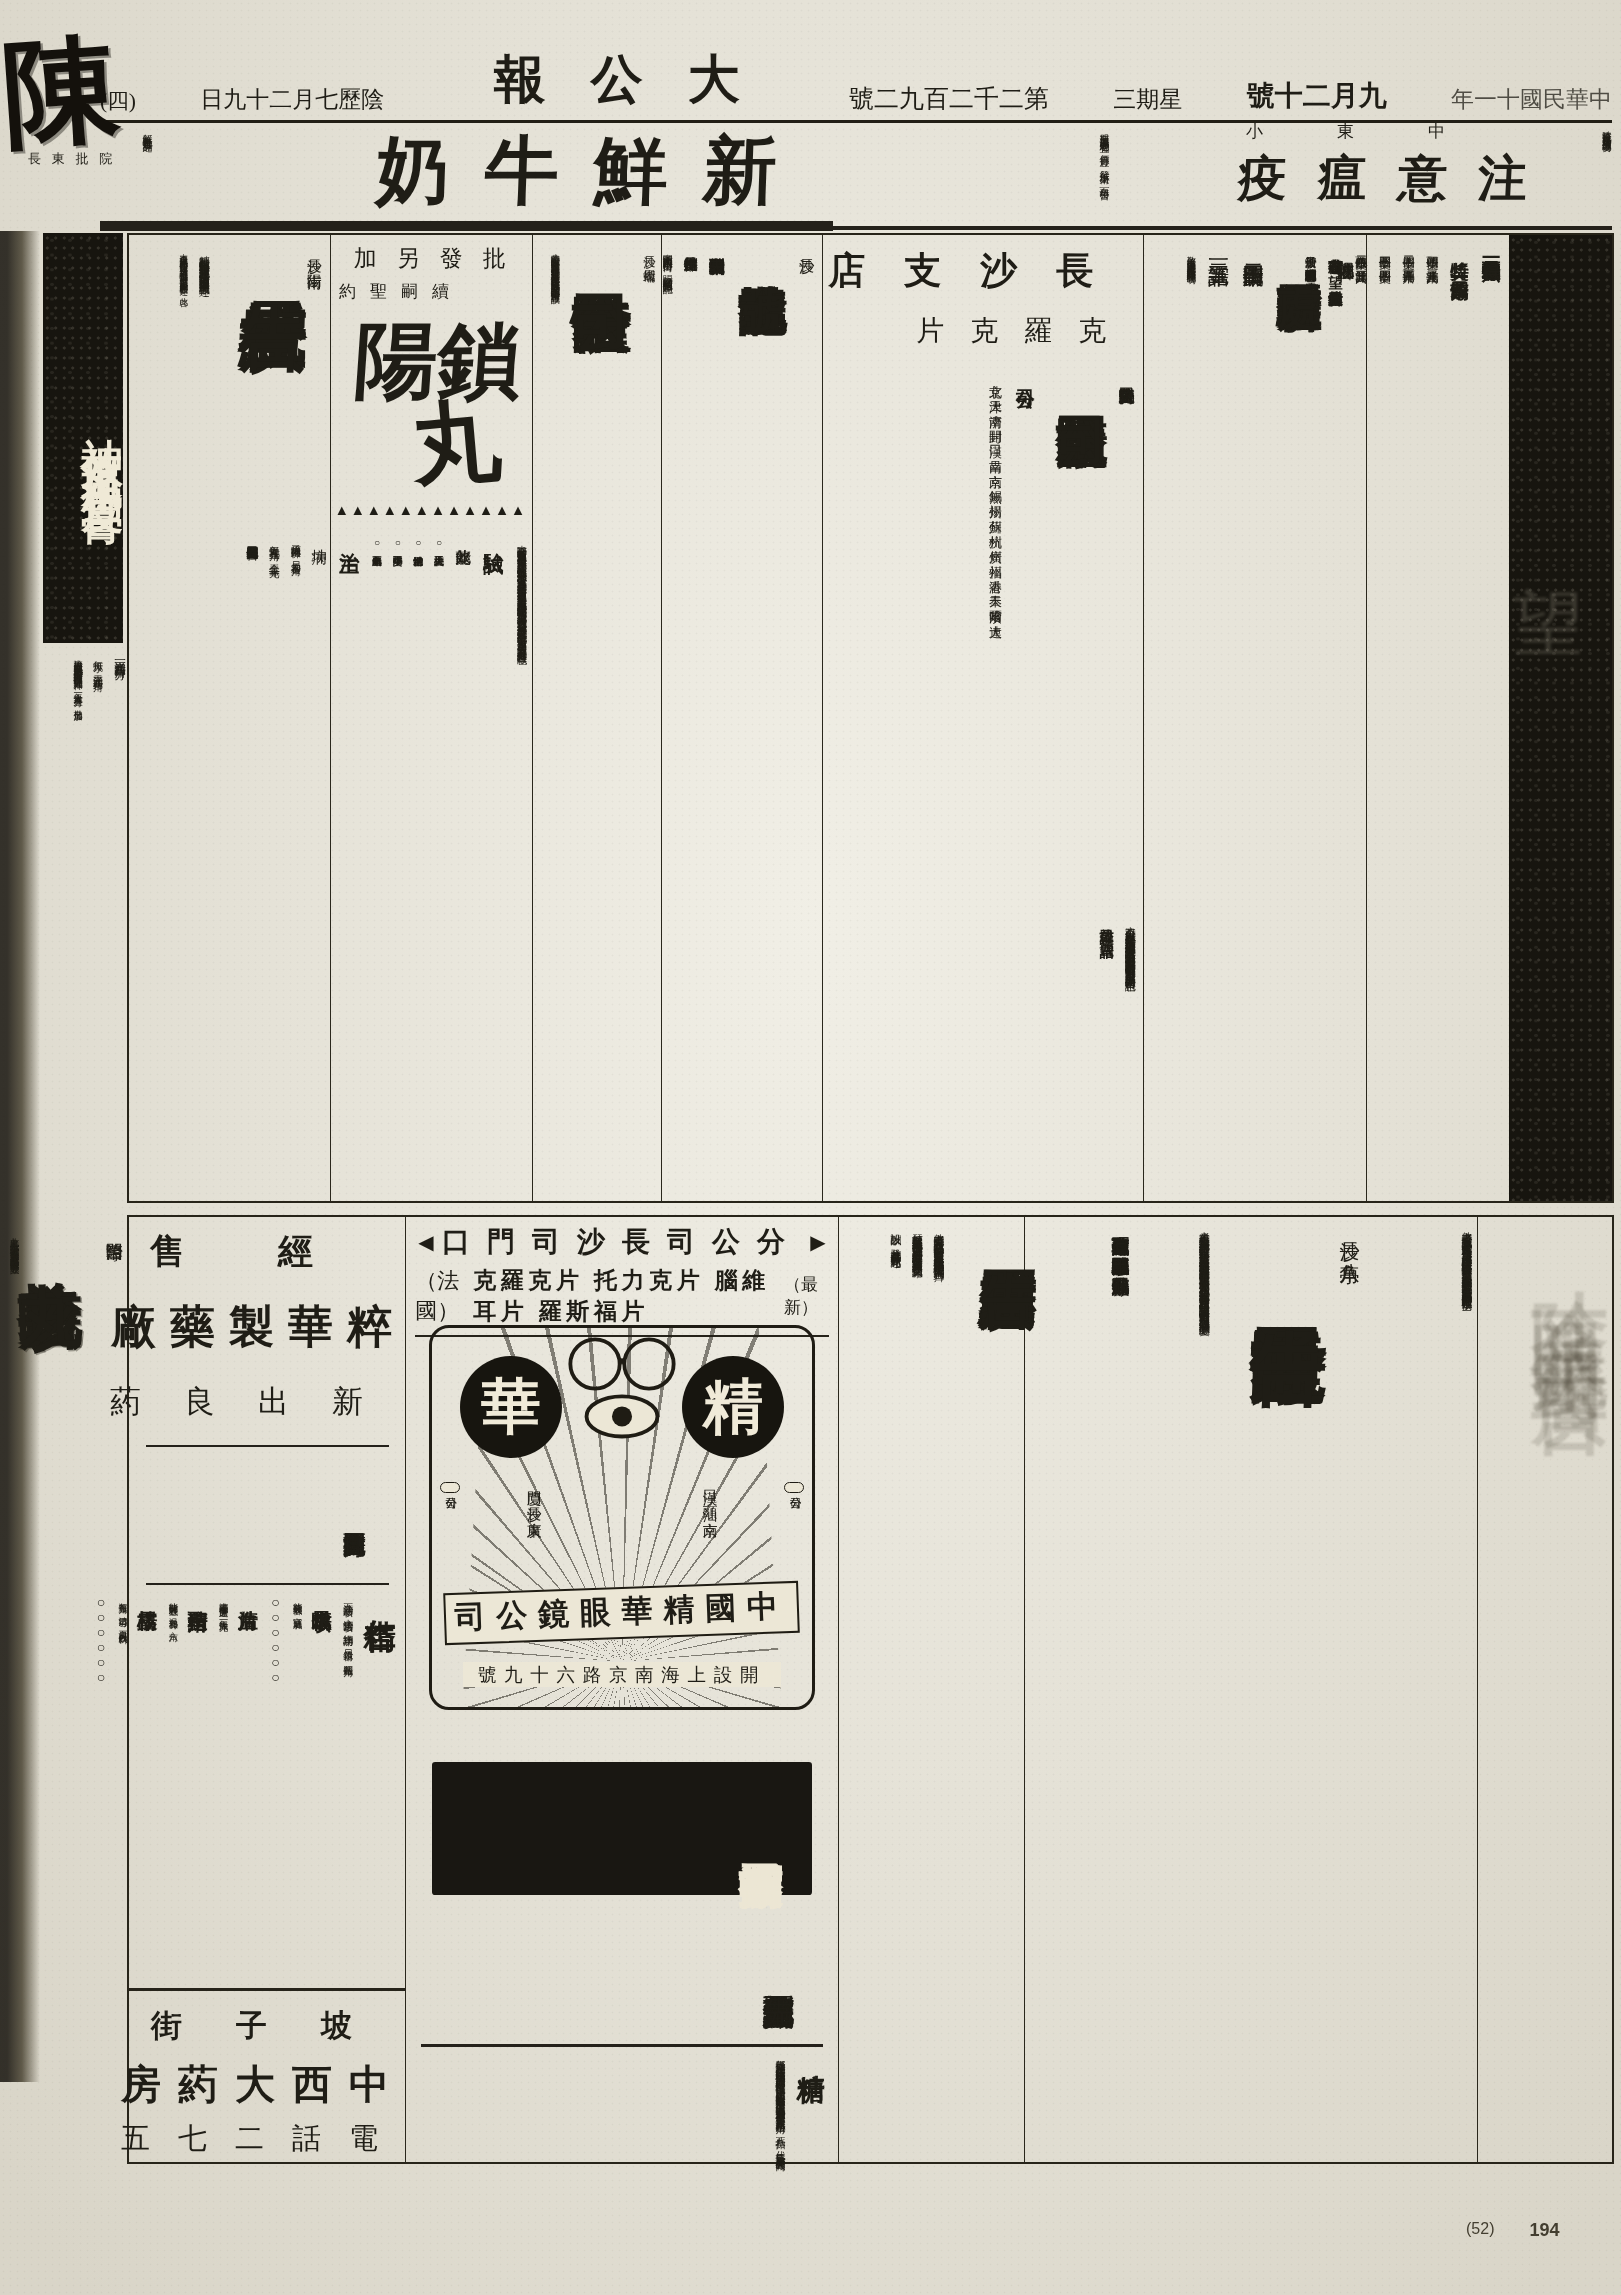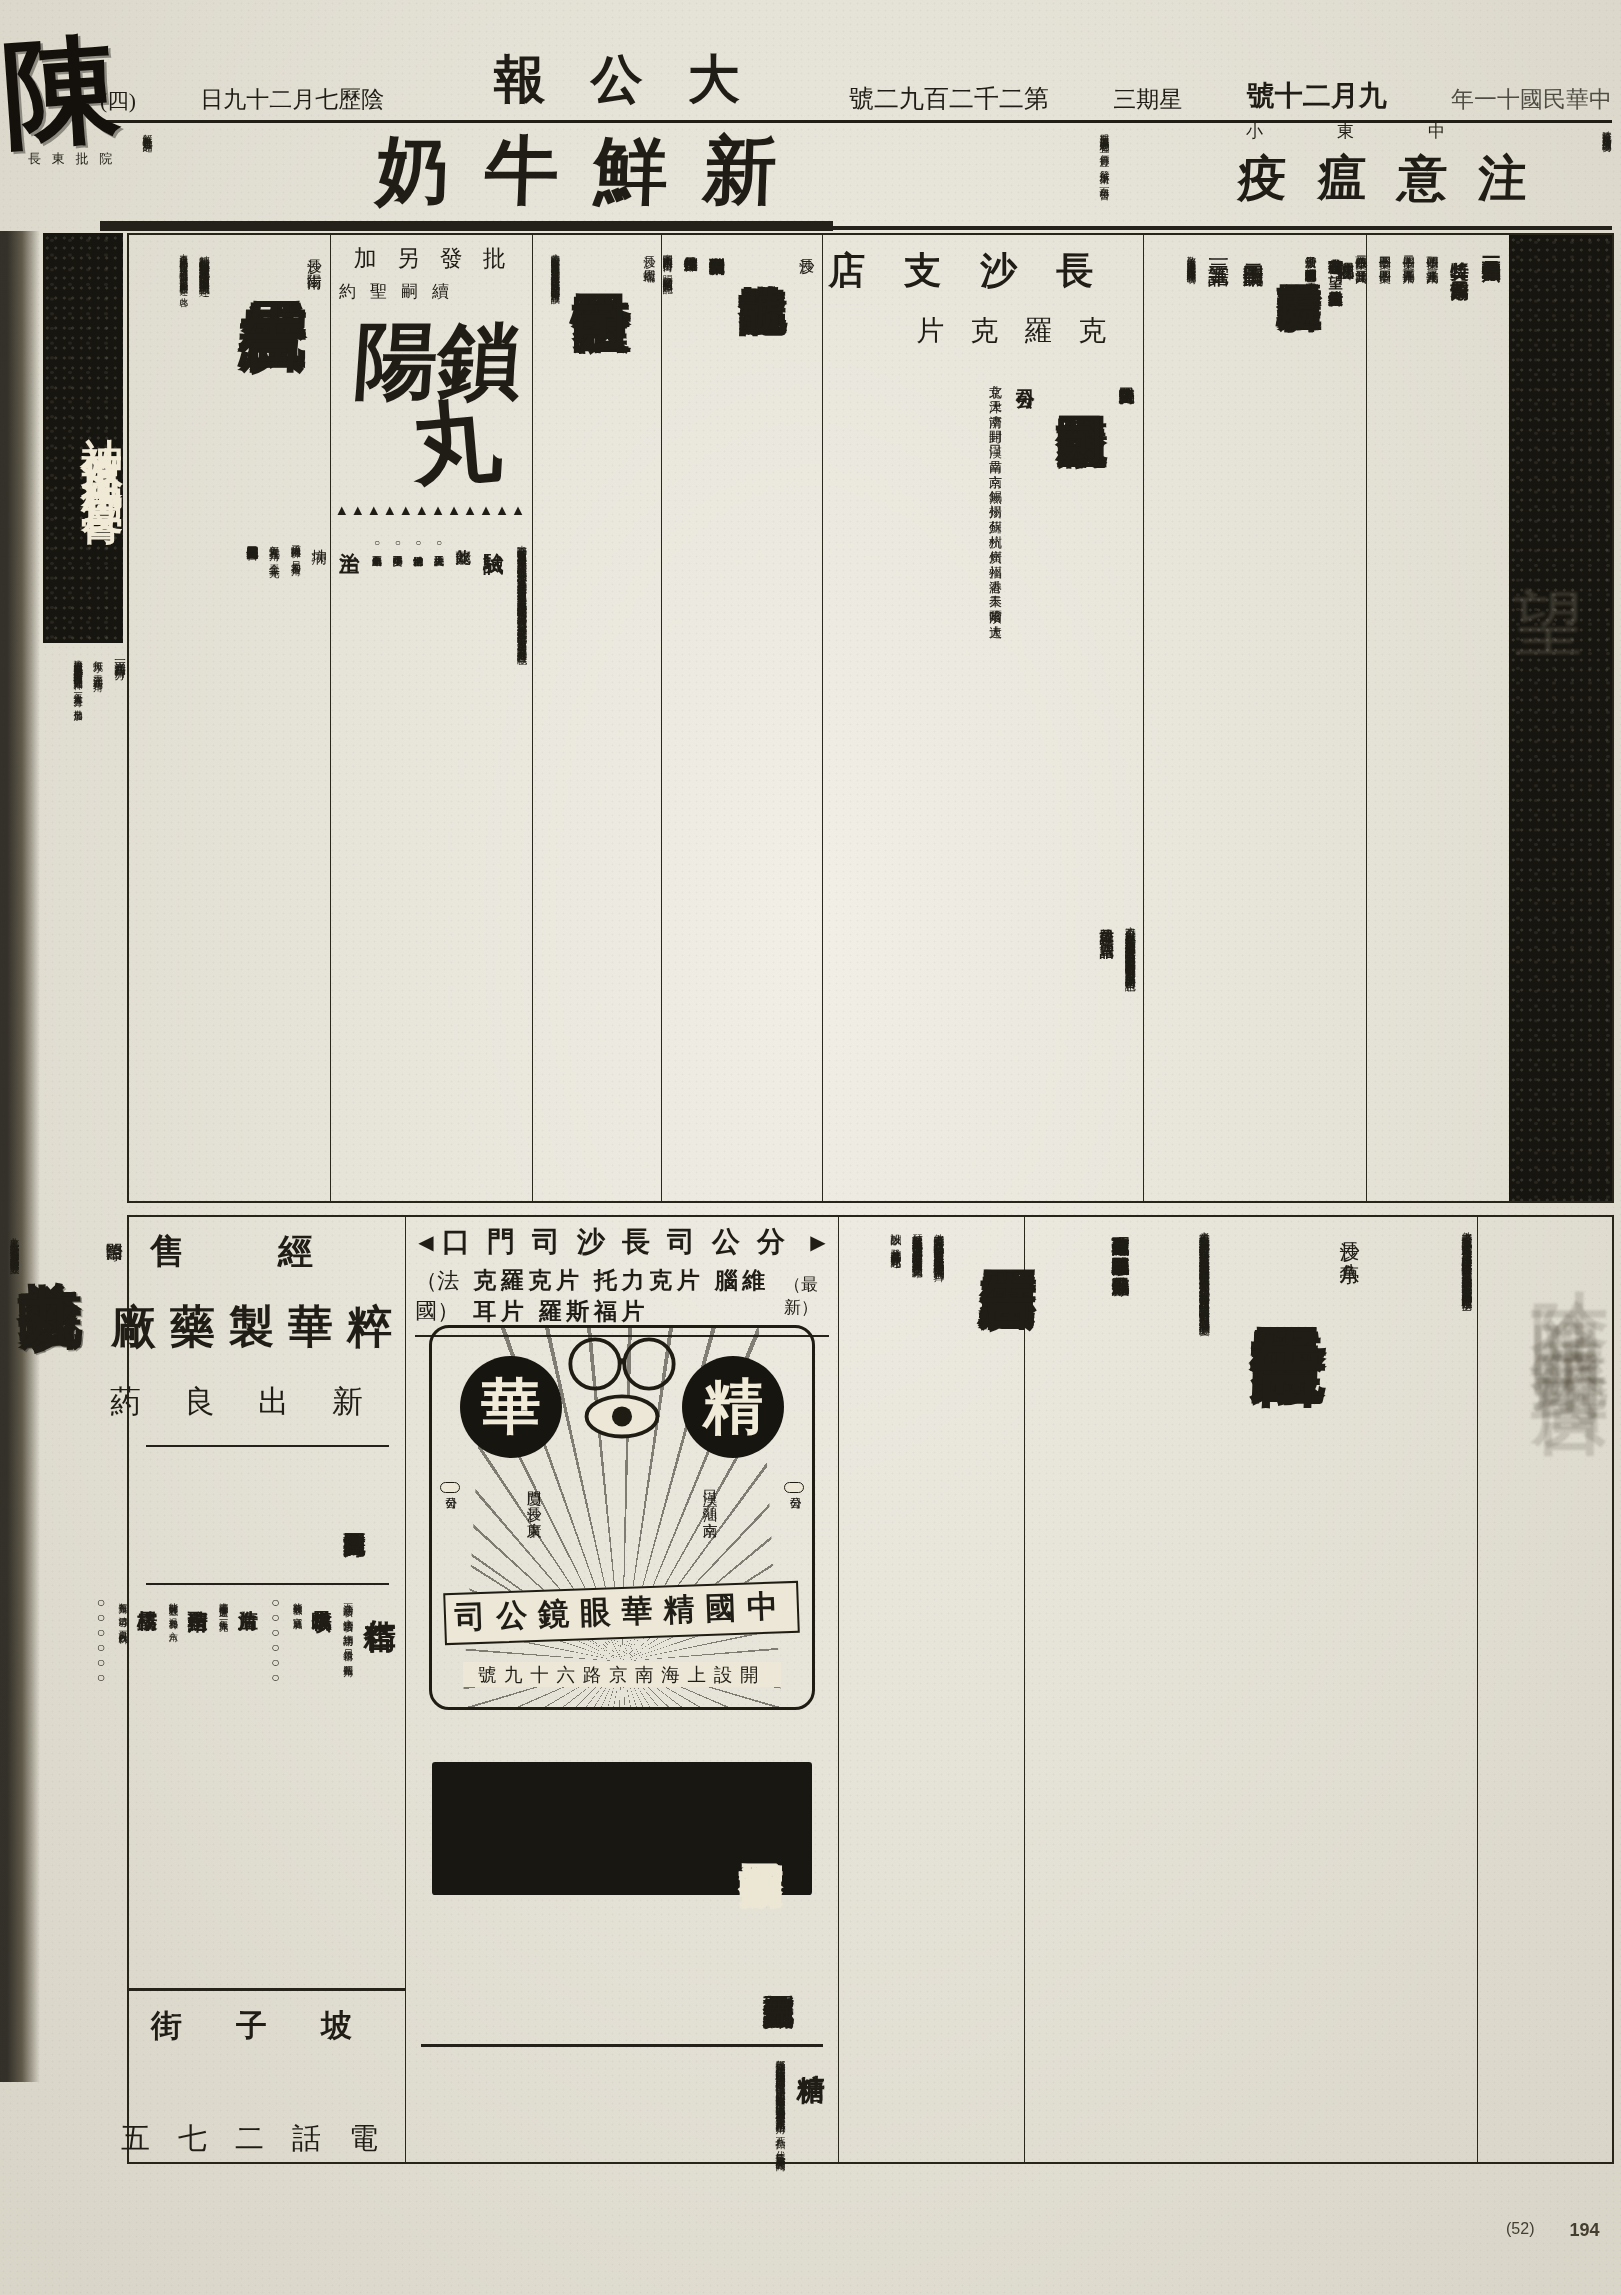--- a/index.html
+++ b/index.html
@@ -241,30 +241,31 @@
         <p class="b" style="font-size:20px;line-height:1.15;">清血片</p>
         <p class="dense" style="font-size:9.3px;">專清花柳毒菌之血 每瓶大洋一元</p>
         <p class="b" style="font-size:20px;line-height:1.15;">疳積聖葯</p>
         <p class="dense" style="font-size:9.3px;">功能健脾殺蟲 退熱和胃 六角</p>
         <p class="b" style="font-size:20px;line-height:1.15;">楊露枝</p>
         <p class="dense" style="font-size:9.3px;">每瓶五角 清香可口 夏天可以代飲料</p>
         <p style="font-size:14px;">○○○○○○</p>
       </div>
       <div class="abs" style="left:0;right:0;top:771px;bottom:0;border-top:3.1px solid #26231a;">
         <div class="abs rtl b" style="left:0;right:0;top:14px;font-size:31px;text-align:center;letter-spacing:54px;padding-left:54px;">坡子街</div>
+        <div class="abs rtl b" style="left:0;right:0;top:66px;font-size:40px;text-align:center;letter-spacing:17px;">中西大葯房</div>
         <div class="abs rtl" style="left:0;right:0;top:128px;font-size:29px;text-align:center;letter-spacing:28px;padding-left:28px;">電話二七五</div>
       </div>
     </div>
   </div>
 
   <div class="abs v" style="left:7.7px;top:1230px;width:116px;height:818px;">
     <p style="font-size:17px;line-height:1.2;height:231px;">專門醫治</p>
     <p class="b" style="font-size:65px;line-height:1.05;transform:rotate(-2deg);text-shadow:1.5px 1.5px 0 rgba(25,22,15,.35);">唐拾義咳丸</p>
     <p class="dense" style="font-size:9.3px;height:478px;">此丸出世二十九年中外馳名故銷流甚廣久為各界歡迎凡傷風咳嗽痰多氣喘服之立效</p>
   </div>
 
   <div class="abs" style="left:1466px;top:2220px;display:flex;gap:35px;color:#433e30;">
-    <span style="font-size:16px;font-family:'Liberation Sans',sans-serif;margin-left:40px;">(52)</span>
+    <span style="font-size:16px;font-family:'Liberation Sans',sans-serif;">(52)</span>
     <span class="b" style="font-size:18px;font-family:'Liberation Sans',sans-serif;">194</span>
   </div>
 
 </div>
 
 
 </body></html>

